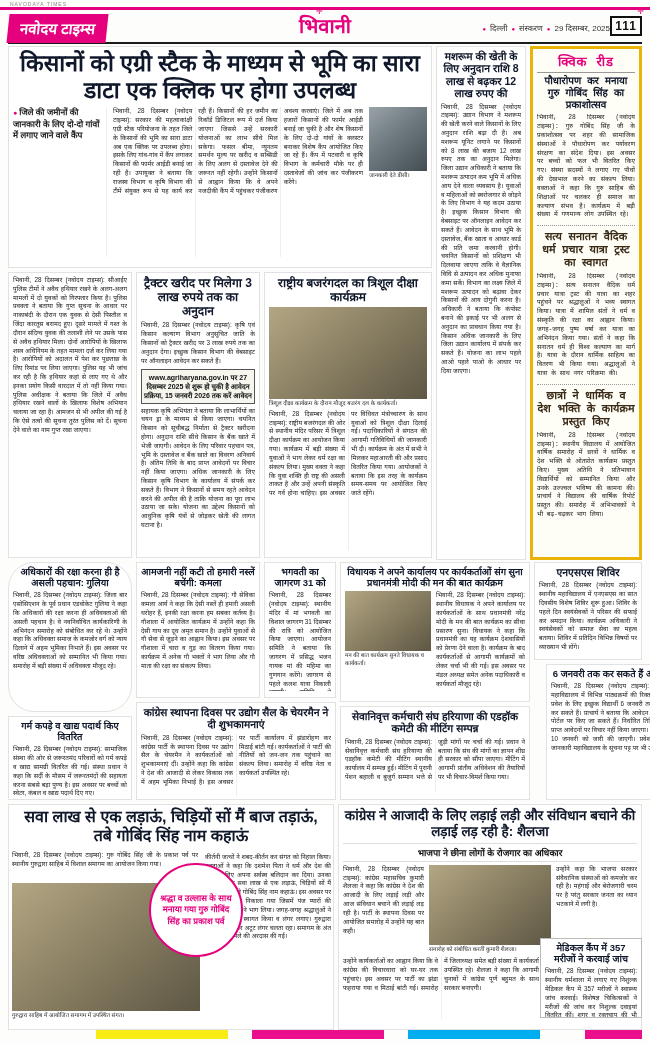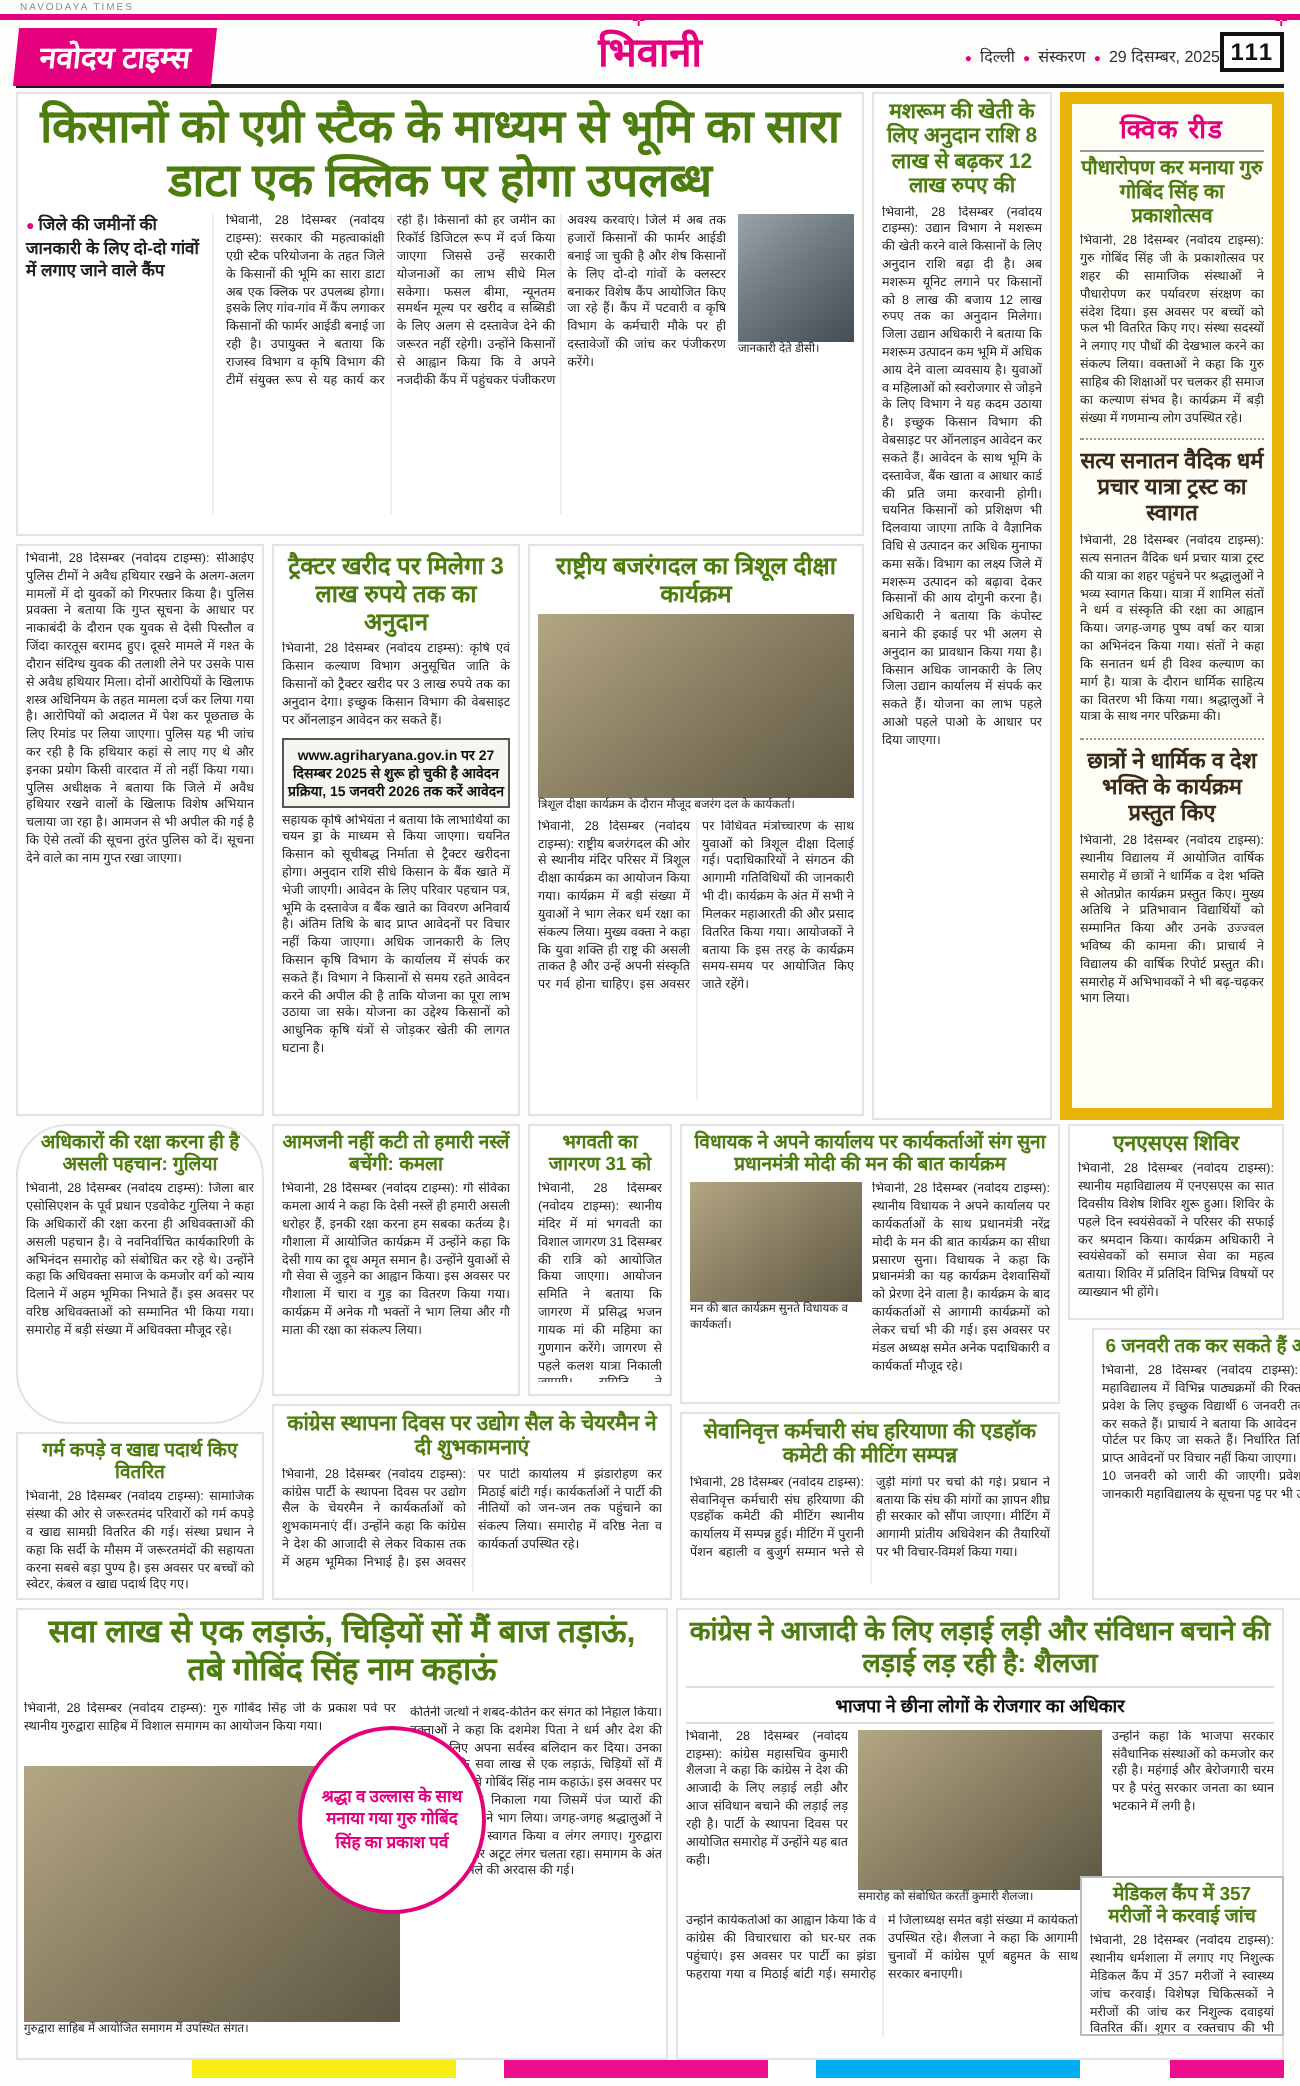--- a/index.html
+++ b/index.html
@@ -18,53 +18,53 @@
   .masthead { position:absolute; top:12px; left:8px; right:8px; height:32px; border-bottom:2px solid #1c1c1c; }
   .logo { position:absolute; left:0; top:2px; background:#e5007d; color:#fff; font-weight:bold; font-size:15px; padding:4px 12px 5px; transform:skewX(-6deg); }
   .edition { position:absolute; left:50%; top:0; transform:translateX(-50%); color:#e5007d; font-size:20px; font-weight:bold; }
   .date-block { position:absolute; right:30px; top:10px; font-size:8px; color:#333; }
   .date-block span { margin:0 2px; }
   .date-block .dot::before { content:"●"; color:#e5007d; font-size:6px; margin-right:4px; }
   .page-box { position:absolute; right:0; top:4px; border:2px solid #111; font-weight:bold; font-size:12px; padding:1px 3px; letter-spacing:1px; color:#111; }
 
   
   .art { position:absolute; overflow:hidden; background:#fff; border:1px solid #e2e2e2; padding:3px 4px; }
-  .art h1,.art h2,.art h3 { text-align:center; color:#4d7c0f; line-height:1.18; margin-bottom:3px; }
+  .art h1,.art h2,.art h3 { text-align:center; color:#0f172a; line-height:1.18; margin-bottom:3px; }
   .hl-xl { font-size:23px; font-weight:800; color:#5d5d5f; line-height:1.1; text-align:center; margin-bottom:4px; }
   .hl-lg { font-size:16px; }
   .hl-md { font-size:12px; }
   .hl-sm { font-size:10.5px; }
   .hl-xs { font-size:9.5px; }
   .body { font-size:6.3px; line-height:1.4; text-align:justify; color:#1d1d1d; overflow:hidden; }
   .cols-2 { column-count:2; column-gap:6px; column-rule:1px solid #eee; }
   .cols-3 { column-count:3; column-gap:6px; column-rule:1px solid #eee; }
 
   .subhead-bullet { font-size:8.5px; font-weight:bold; color:#222; line-height:1.35; }
   .subhead-bullet::before { content:"● "; color:#e5007d; font-size:7px; }
 
   figure.photo { overflow:hidden; }
   figure.photo .img { width:100%; background:linear-gradient(140deg,#b3a684 0%,#8d8265 45%,#5d5744 100%); }
   figure.photo .img.cool { background:linear-gradient(140deg,#9aa3a8 0%,#6e7a80 45%,#434d52 100%); }
   figcaption { font-size:5.8px; color:#222; line-height:1.3; padding-top:1px; text-align:left; }
 
   .hl-box { border:1px solid #555; background:#f6f6ee; font-size:7px; font-weight:bold; text-align:center; padding:3px 2px; margin:3px 0; color:#111; }
 
   
-  .qr { border:6px solid #eab308; background:#fffef6; }
+  .qr { border:3px solid #eab308; background:#fffef6;font-family:Liberation Mono, monospace; }
   .qr-title { color:#e5007d; font-size:13px; font-weight:bold; text-align:center; border-bottom:1px solid #999; padding-bottom:2px; margin-bottom:3px; letter-spacing:1px; }
   .qr-item + .qr-item { border-top:1px dotted #999; margin-top:5px; padding-top:5px; }
   .qr-item h3 { font-size:10px; }
   .qr-item.fancy h3 { font-size:11px; color:#3a2b18; }
 
   
   .sava { position:relative; }
   .sava .photo { position:absolute; left:3px; top:78px; width:188px; }
   .sava .photo .img { height:128px; }
   .sava .side-body { position:absolute; left:196px; top:48px; width:126px; height:172px; }
-  .badge-circle { position:absolute; left:140px; top:58px; width:94px; height:94px; border:2.5px solid #e5007d; border-radius:50%; background:#fff; color:#e5007d; font-weight:bold; font-size:8.5px; line-height:1.3; display:flex; align-items:center; justify-content:center; text-align:center; padding:8px; z-index:3;font-family:Liberation Serif, serif; }
+  .badge-circle { position:absolute; left:140px; top:58px; width:94px; height:94px; border:2.5px solid #e5007d; border-radius:50%; background:#fff; color:#e5007d; font-weight:bold; font-size:8.5px; line-height:1.3; display:flex; align-items:center; justify-content:center; text-align:center; padding:8px; z-index:3; }
 
   
   .sh-sub { font-size:9px; font-weight:bold; text-align:center; color:#111; border-top:1px solid #ddd; border-bottom:1px solid #ddd; padding:2px 0; margin-bottom:3px; }
   .sh-mid { display:flex; gap:5px; }
   .sh-mid .body { flex:1; }
   .sh-mid figure { width:122px; flex:none; }
   .sh-mid .img { height:80px; }
   .sh-bottom { margin-top:4px; width:196px; }
 
   

